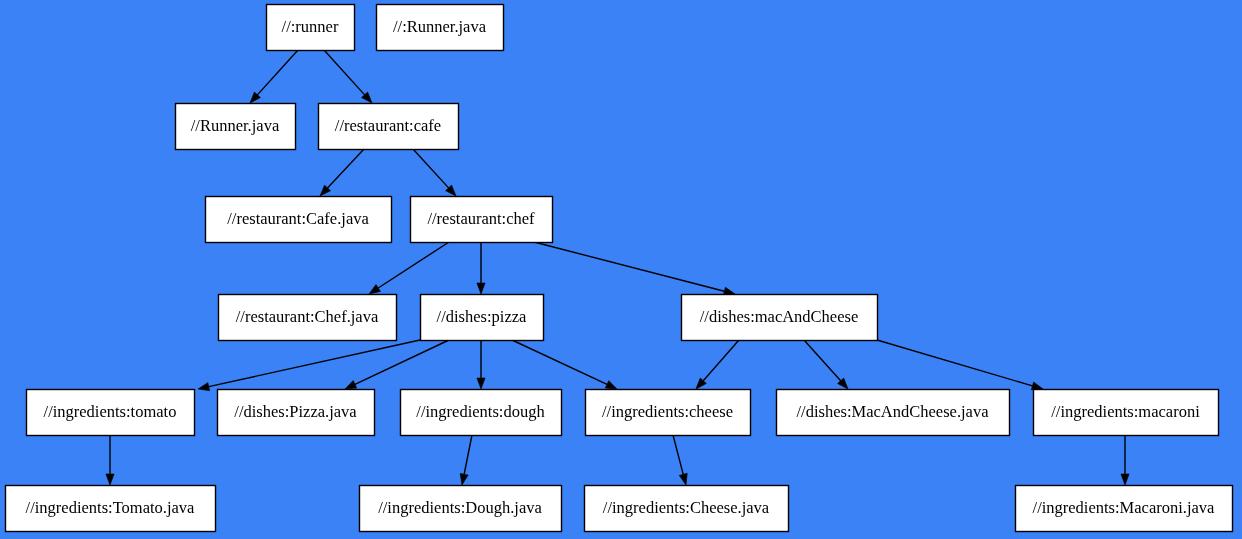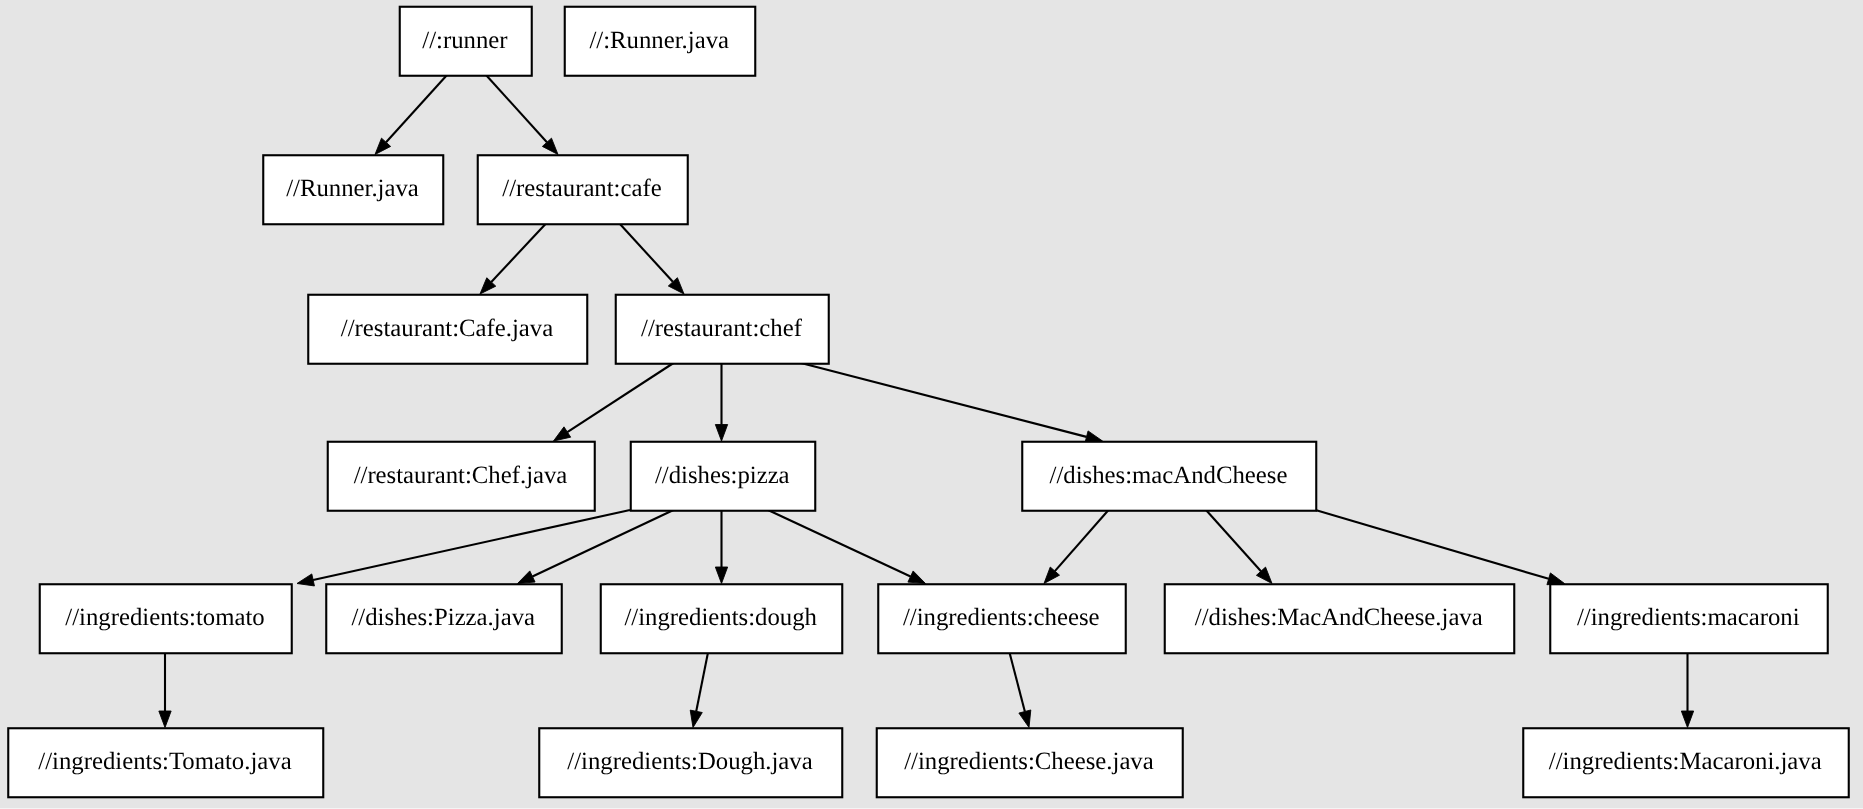--- a/index.html
+++ b/index.html
@@ -10,21 +10,21 @@
   body {
     width: 1242px;
     height: 539px;
     overflow: hidden;
     font-family: "Liberation Serif", "DejaVu Serif", serif;
   }
   #graph-root {
     position: relative;
     width: 1242px;
     height: 539px;
-    background: #e5e5e5;
+    background: #3b82f6;
     text-align: right;
   }
   svg#graph-canvas {
     display: block;
     width: 1242px;
     height: 539px;
     shape-rendering: geometricPrecision;
   }
   .node-box {
     fill: #ffffff;

